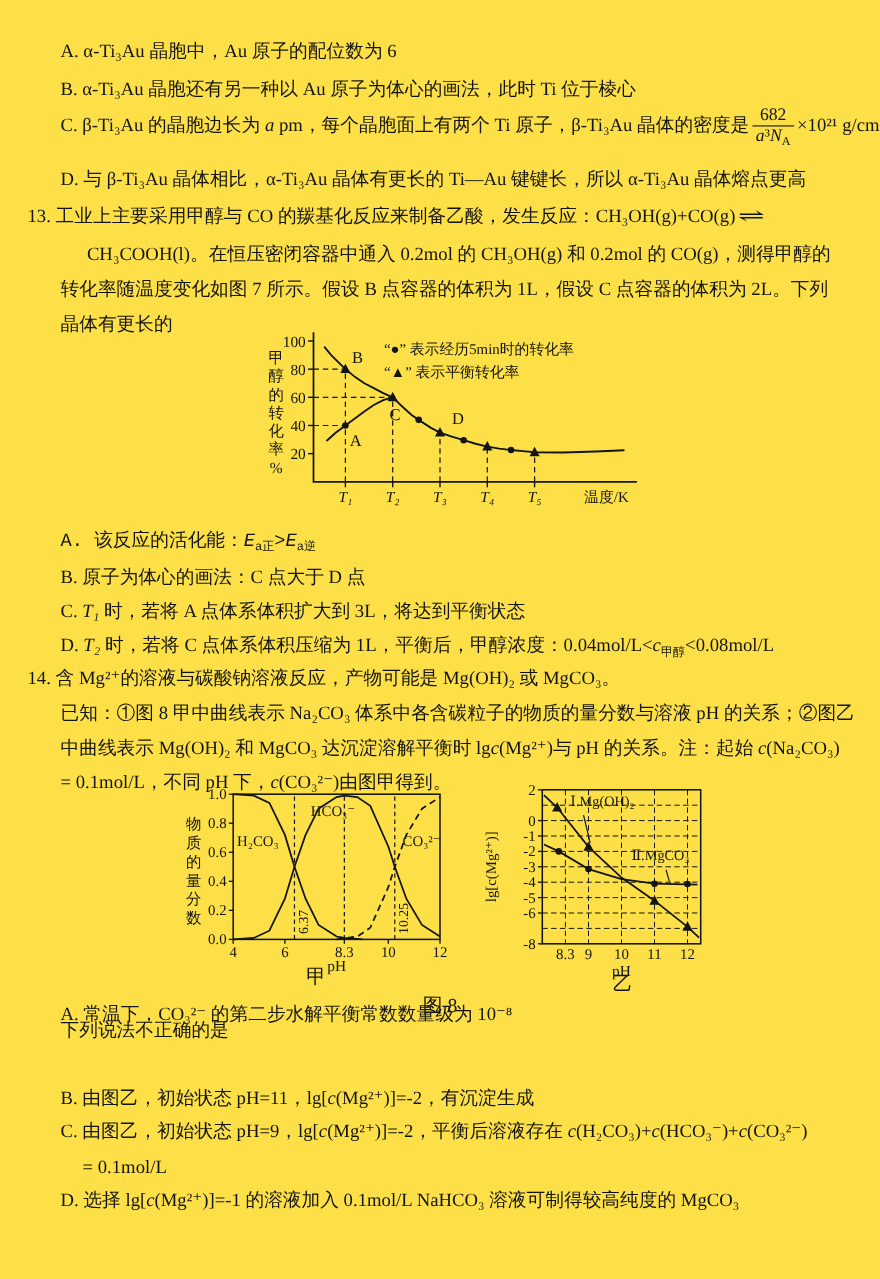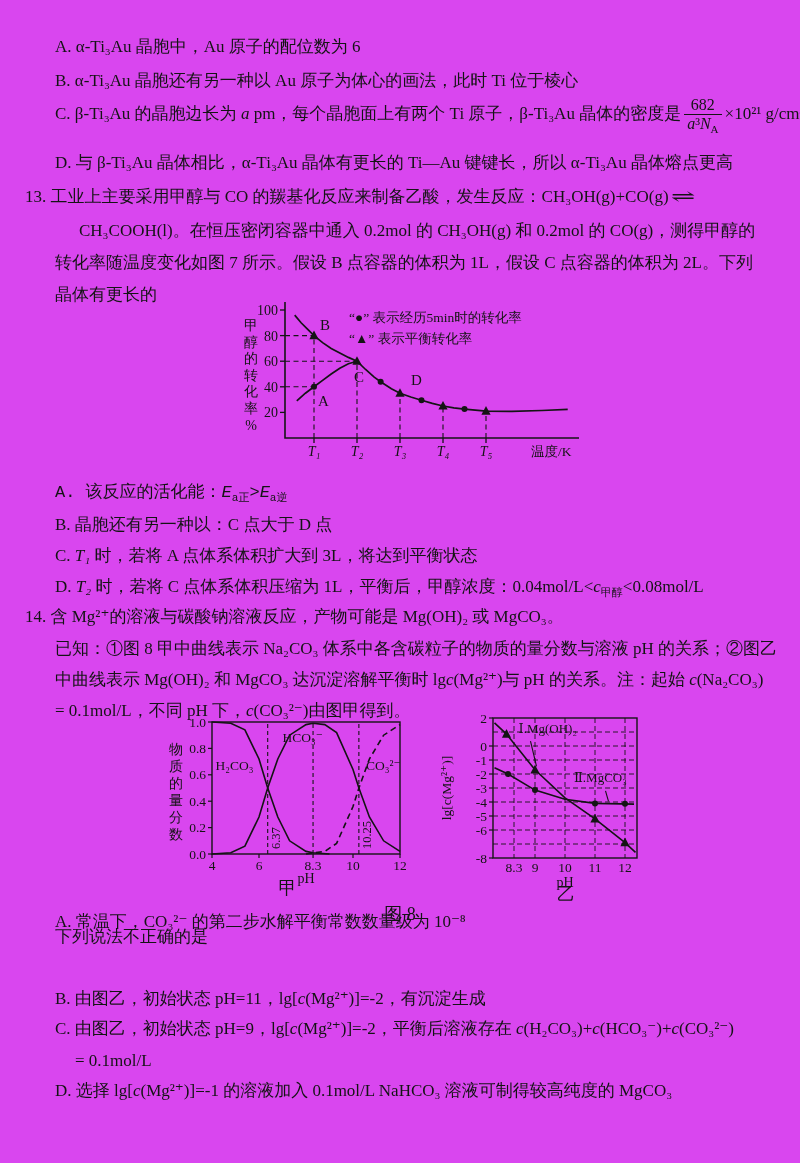--- a/index.html
+++ b/index.html
@@ -1,16 +1,16 @@
 <!DOCTYPE html>
 <html><head>
 <meta charset="utf-8">
 <style>
   html,body{margin:0;padding:0;background:#e8e8e8;}
-  .page{position:relative;width:800px;height:1163px;background:#d946ef;
+  .page{position:relative;width:800px;height:1163px;background:#fde047;
         font-family:"Liberation Serif","DejaVu Serif",serif;color:#141414;overflow:hidden;margin:0 auto;}
   .line{position:absolute;white-space:nowrap;font-size:17px;line-height:1.3;}
   .sub{font-size:11px;vertical-align:-4px;}
   .it{font-style:italic;}
   .arrow{display:inline-block;transform:scaleX(1.7);margin:0 7px;}
   .frac{display:inline-block;vertical-align:middle;text-align:center;margin:0 3px;line-height:1.1;font-size:16px;}
   .frac .num{display:block;border-bottom:1.4px solid #141414;padding:0 3px;}
   .frac .den{display:block;padding:0 3px;}
   .cap{position:absolute;font-size:18px;text-align:center;}
   svg{position:absolute;overflow:visible;font-family:"Liberation Serif","DejaVu Serif",serif;}
@@ -23,21 +23,21 @@
   <div id="lines-host">
       <div class="line" style="left: 55px; top: 36px;">A. α-Ti₃Au 晶胞中，Au 原子的配位数为 6</div>
       <div class="line" style="left: 55px; top: 70px;">B. α-Ti₃Au 晶胞还有另一种以 Au 原子为体心的画法，此时 Ti 位于棱心</div>
       <div class="line" style="left: 55px; top: 96px;">C. β-Ti₃Au 的晶胞边长为 <span class="it">a</span> pm，每个晶胞面上有两个 Ti 原子，β-Ti₃Au 晶体的密度是<span class="frac"><span class="num">682</span><span class="den"><span class="it">a</span>³<span class="it">N</span><span class="sub">A</span></span></span>×10²¹ g/cm³</div>
       <div class="line" style="left: 55px; top: 152px;">D. 与 β-Ti₃Au 晶体相比，α-Ti₃Au 晶体有更长的 Ti—Au 键键长，所以 α-Ti₃Au 晶体熔点更高</div>
       <div class="line" style="left: 25px; top: 186px;">13. 工业上主要采用甲醇与 CO 的羰基化反应来制备乙酸，发生反应：CH₃OH(g)+CO(g)<span class="arrow">⇌</span></div>
       <div class="line" style="left: 55px; top: 220px; margin-left: 24px;">CH₃COOH(l)。在恒压密闭容器中通入 0.2mol 的 CH₃OH(g) 和 0.2mol 的 CO(g)，测得甲醇的</div>
       <div class="line" style="left: 55px; top: 252px;">转化率随温度变化如图 7 所示。假设 B 点容器的体积为 1L，假设 C 点容器的体积为 2L。下列</div>
       <div class="line" style="left: 55px; top: 284px;">晶体有更长的</div>
       <div class="line" style="left: 55px; top: 482px; font-family: Liberation Mono, monospace;">A. 该反应的活化能：<span class="it">E</span><span class="sub">a正</span>&gt;<span class="it">E</span><span class="sub">a逆</span></div>
-      <div class="line" style="left: 55px; top: 514px;">B. 晶胞还有另一种以：C 点大于 D 点</div>
+      <div class="line" style="left: 55px; top: 514px;">B. 原子为体心的画法：C 点大于 D 点</div>
       <div class="line" style="left: 55px; top: 545px;">C. <span class="it">T₁</span> 时，若将 A 点体系体积扩大到 3L，将达到平衡状态</div>
       <div class="line" style="left: 55px; top: 576px;">D. <span class="it">T₂</span> 时，若将 C 点体系体积压缩为 1L，平衡后，甲醇浓度：0.04mol/L&lt;<span class="it">c</span><span class="sub">甲醇</span>&lt;0.08mol/L</div>
       <div class="line" style="left: 25px; top: 606px;">14. 含 Mg²⁺的溶液与碳酸钠溶液反应，产物可能是 Mg(OH)₂ 或 MgCO₃。</div>
       <div class="line" style="left: 55px; top: 638px;">已知：①图 8 甲中曲线表示 Na₂CO₃ 体系中各含碳粒子的物质的量分数与溶液 pH 的关系；②图乙</div>
       <div class="line" style="left: 55px; top: 669px;">中曲线表示 Mg(OH)₂ 和 MgCO₃ 达沉淀溶解平衡时 lg<span class="it">c</span>(Mg²⁺)与 pH 的关系。注：起始 <span class="it">c</span>(Na₂CO₃)</div>
       <div class="line" style="left: 55px; top: 700px;">= 0.1mol/L，不同 pH 下，<span class="it">c</span>(CO₃²⁻)由图甲得到。</div>
       <div class="line" style="left: 55px; top: 926px;">下列说法不正确的是</div>
       <div class="line" style="left: 55px; top: 911px;">A. 常温下，CO₃²⁻ 的第二步水解平衡常数数量级为 10⁻⁸</div>
       <div class="line" style="left: 55px; top: 988px;">B. 由图乙，初始状态 pH=11，lg[<span class="it">c</span>(Mg²⁺)]=-2，有沉淀生成</div>
       <div class="line" style="left: 55px; top: 1018px;">C. 由图乙，初始状态 pH=9，lg[<span class="it">c</span>(Mg²⁺)]=-2，平衡后溶液存在 <span class="it">c</span>(H₂CO₃)+<span class="it">c</span>(HCO₃⁻)+<span class="it">c</span>(CO₃²⁻)</div>

